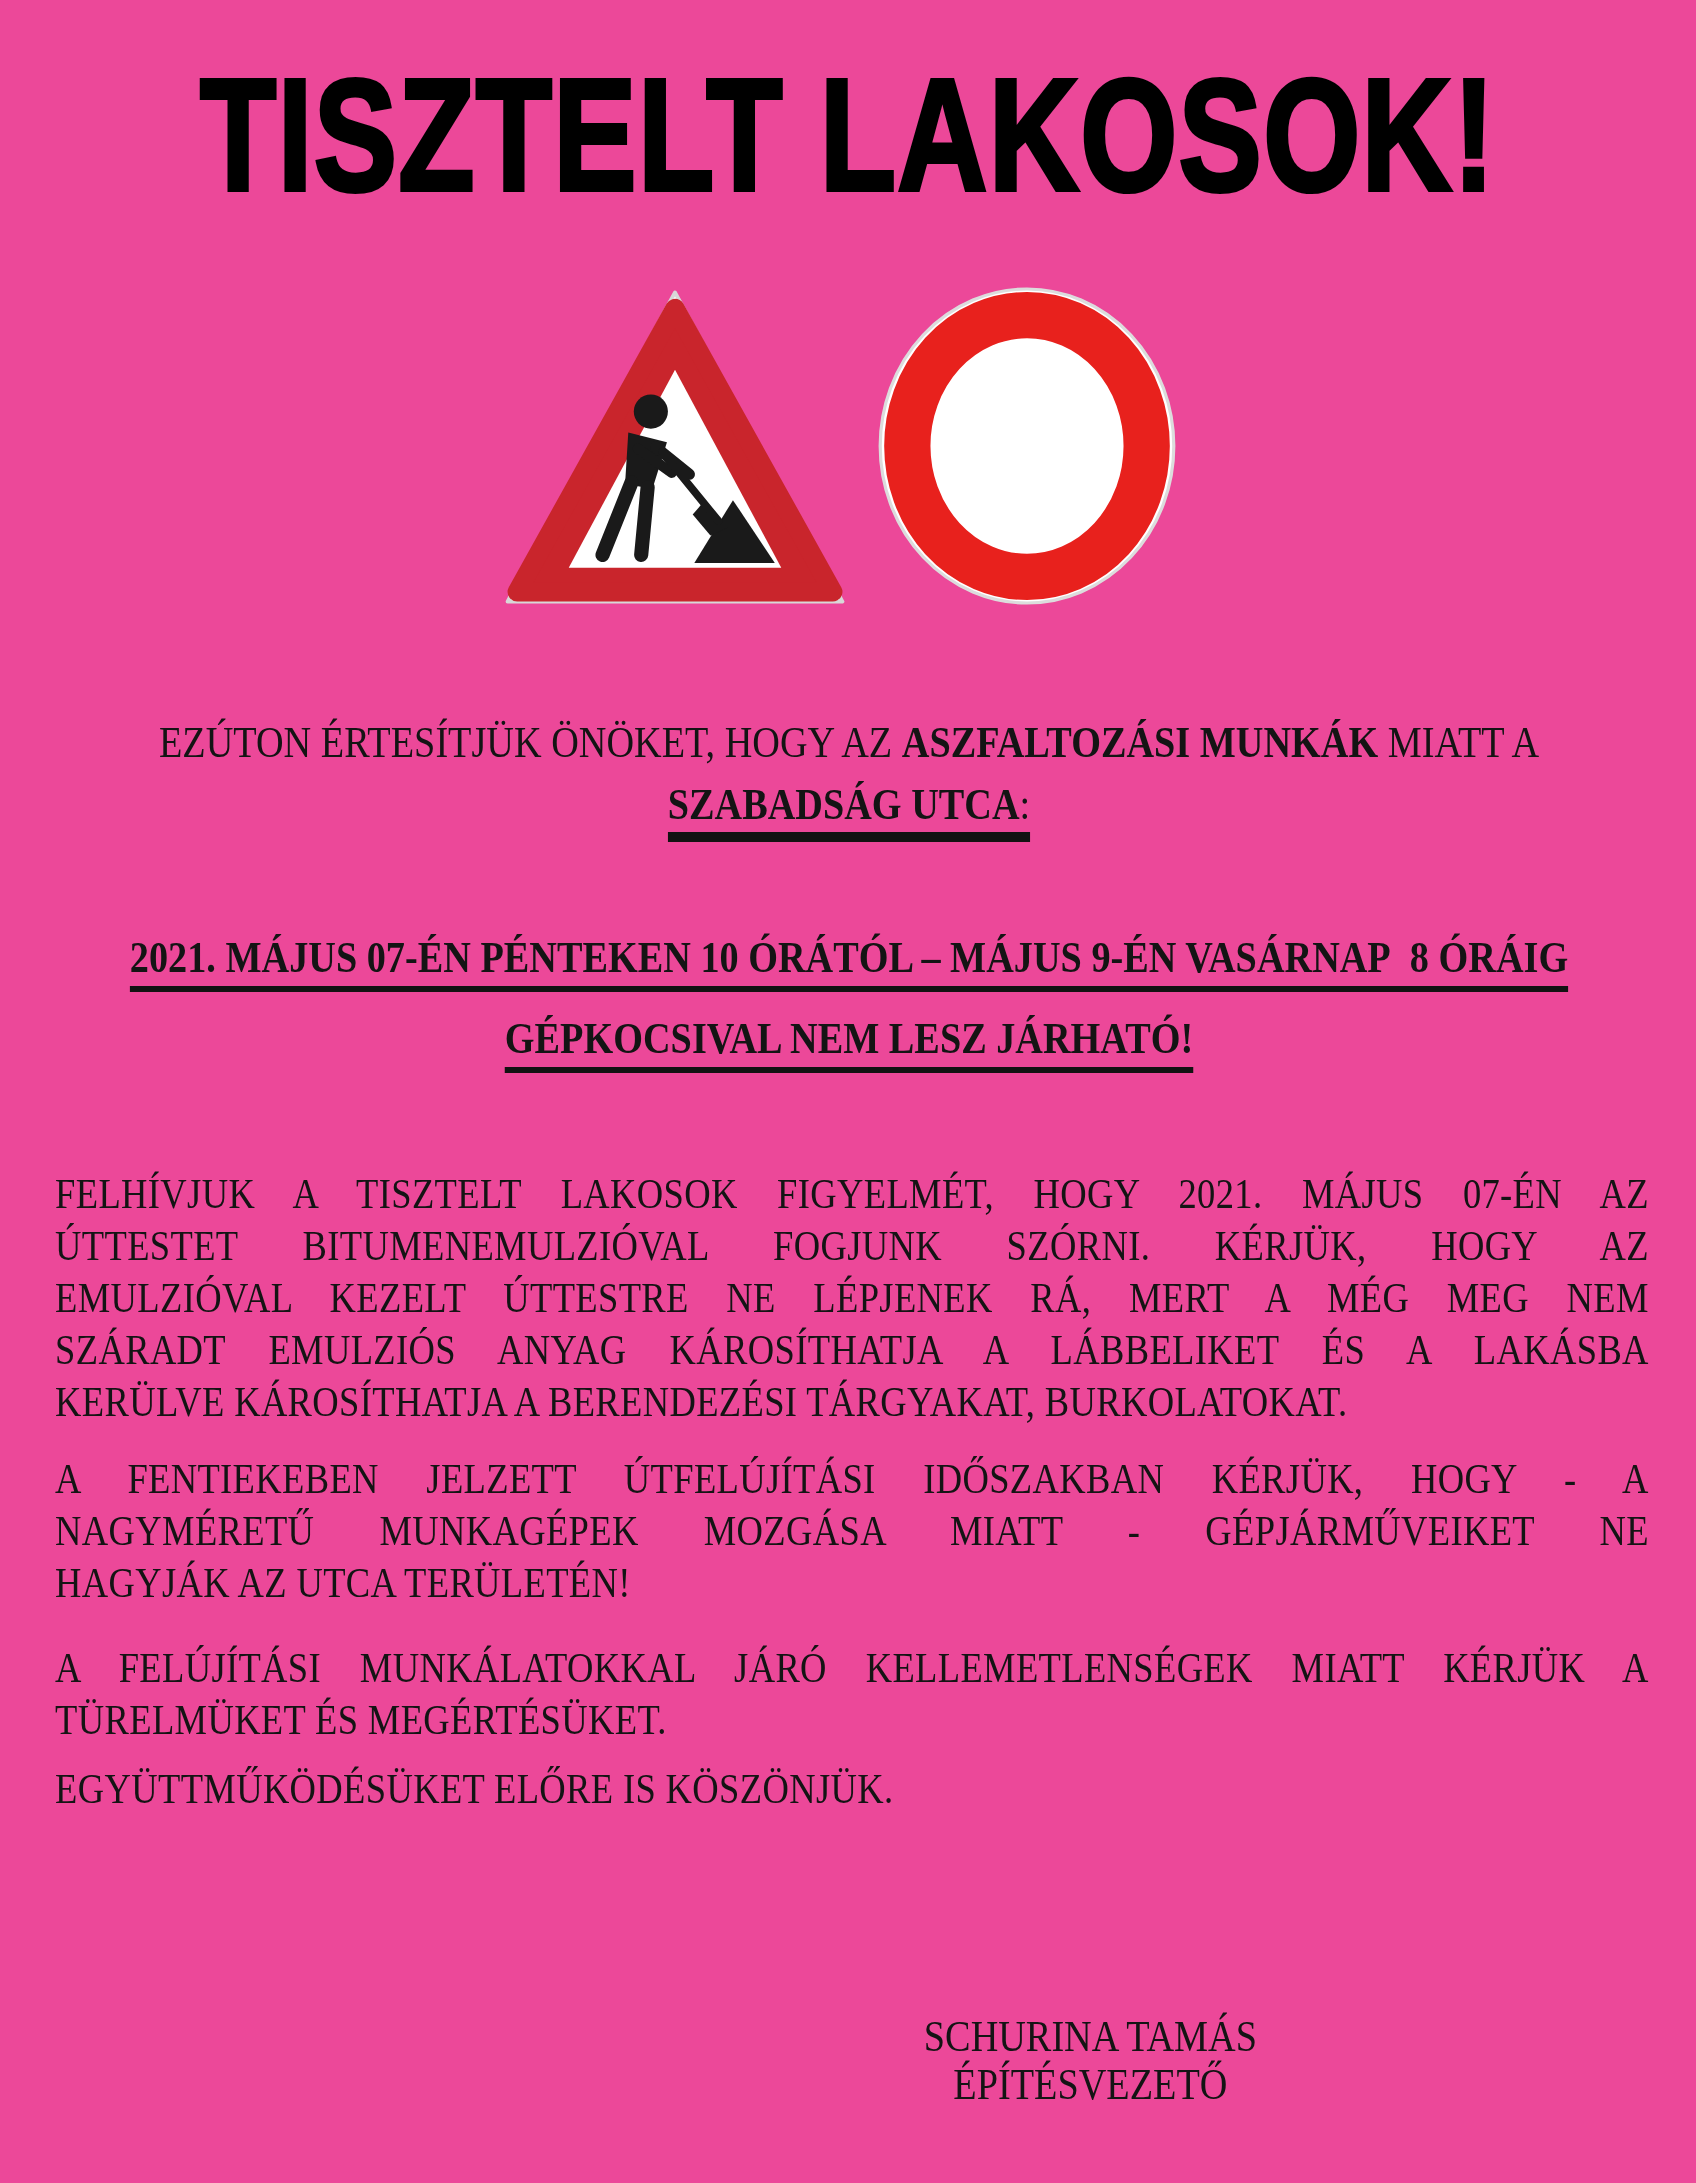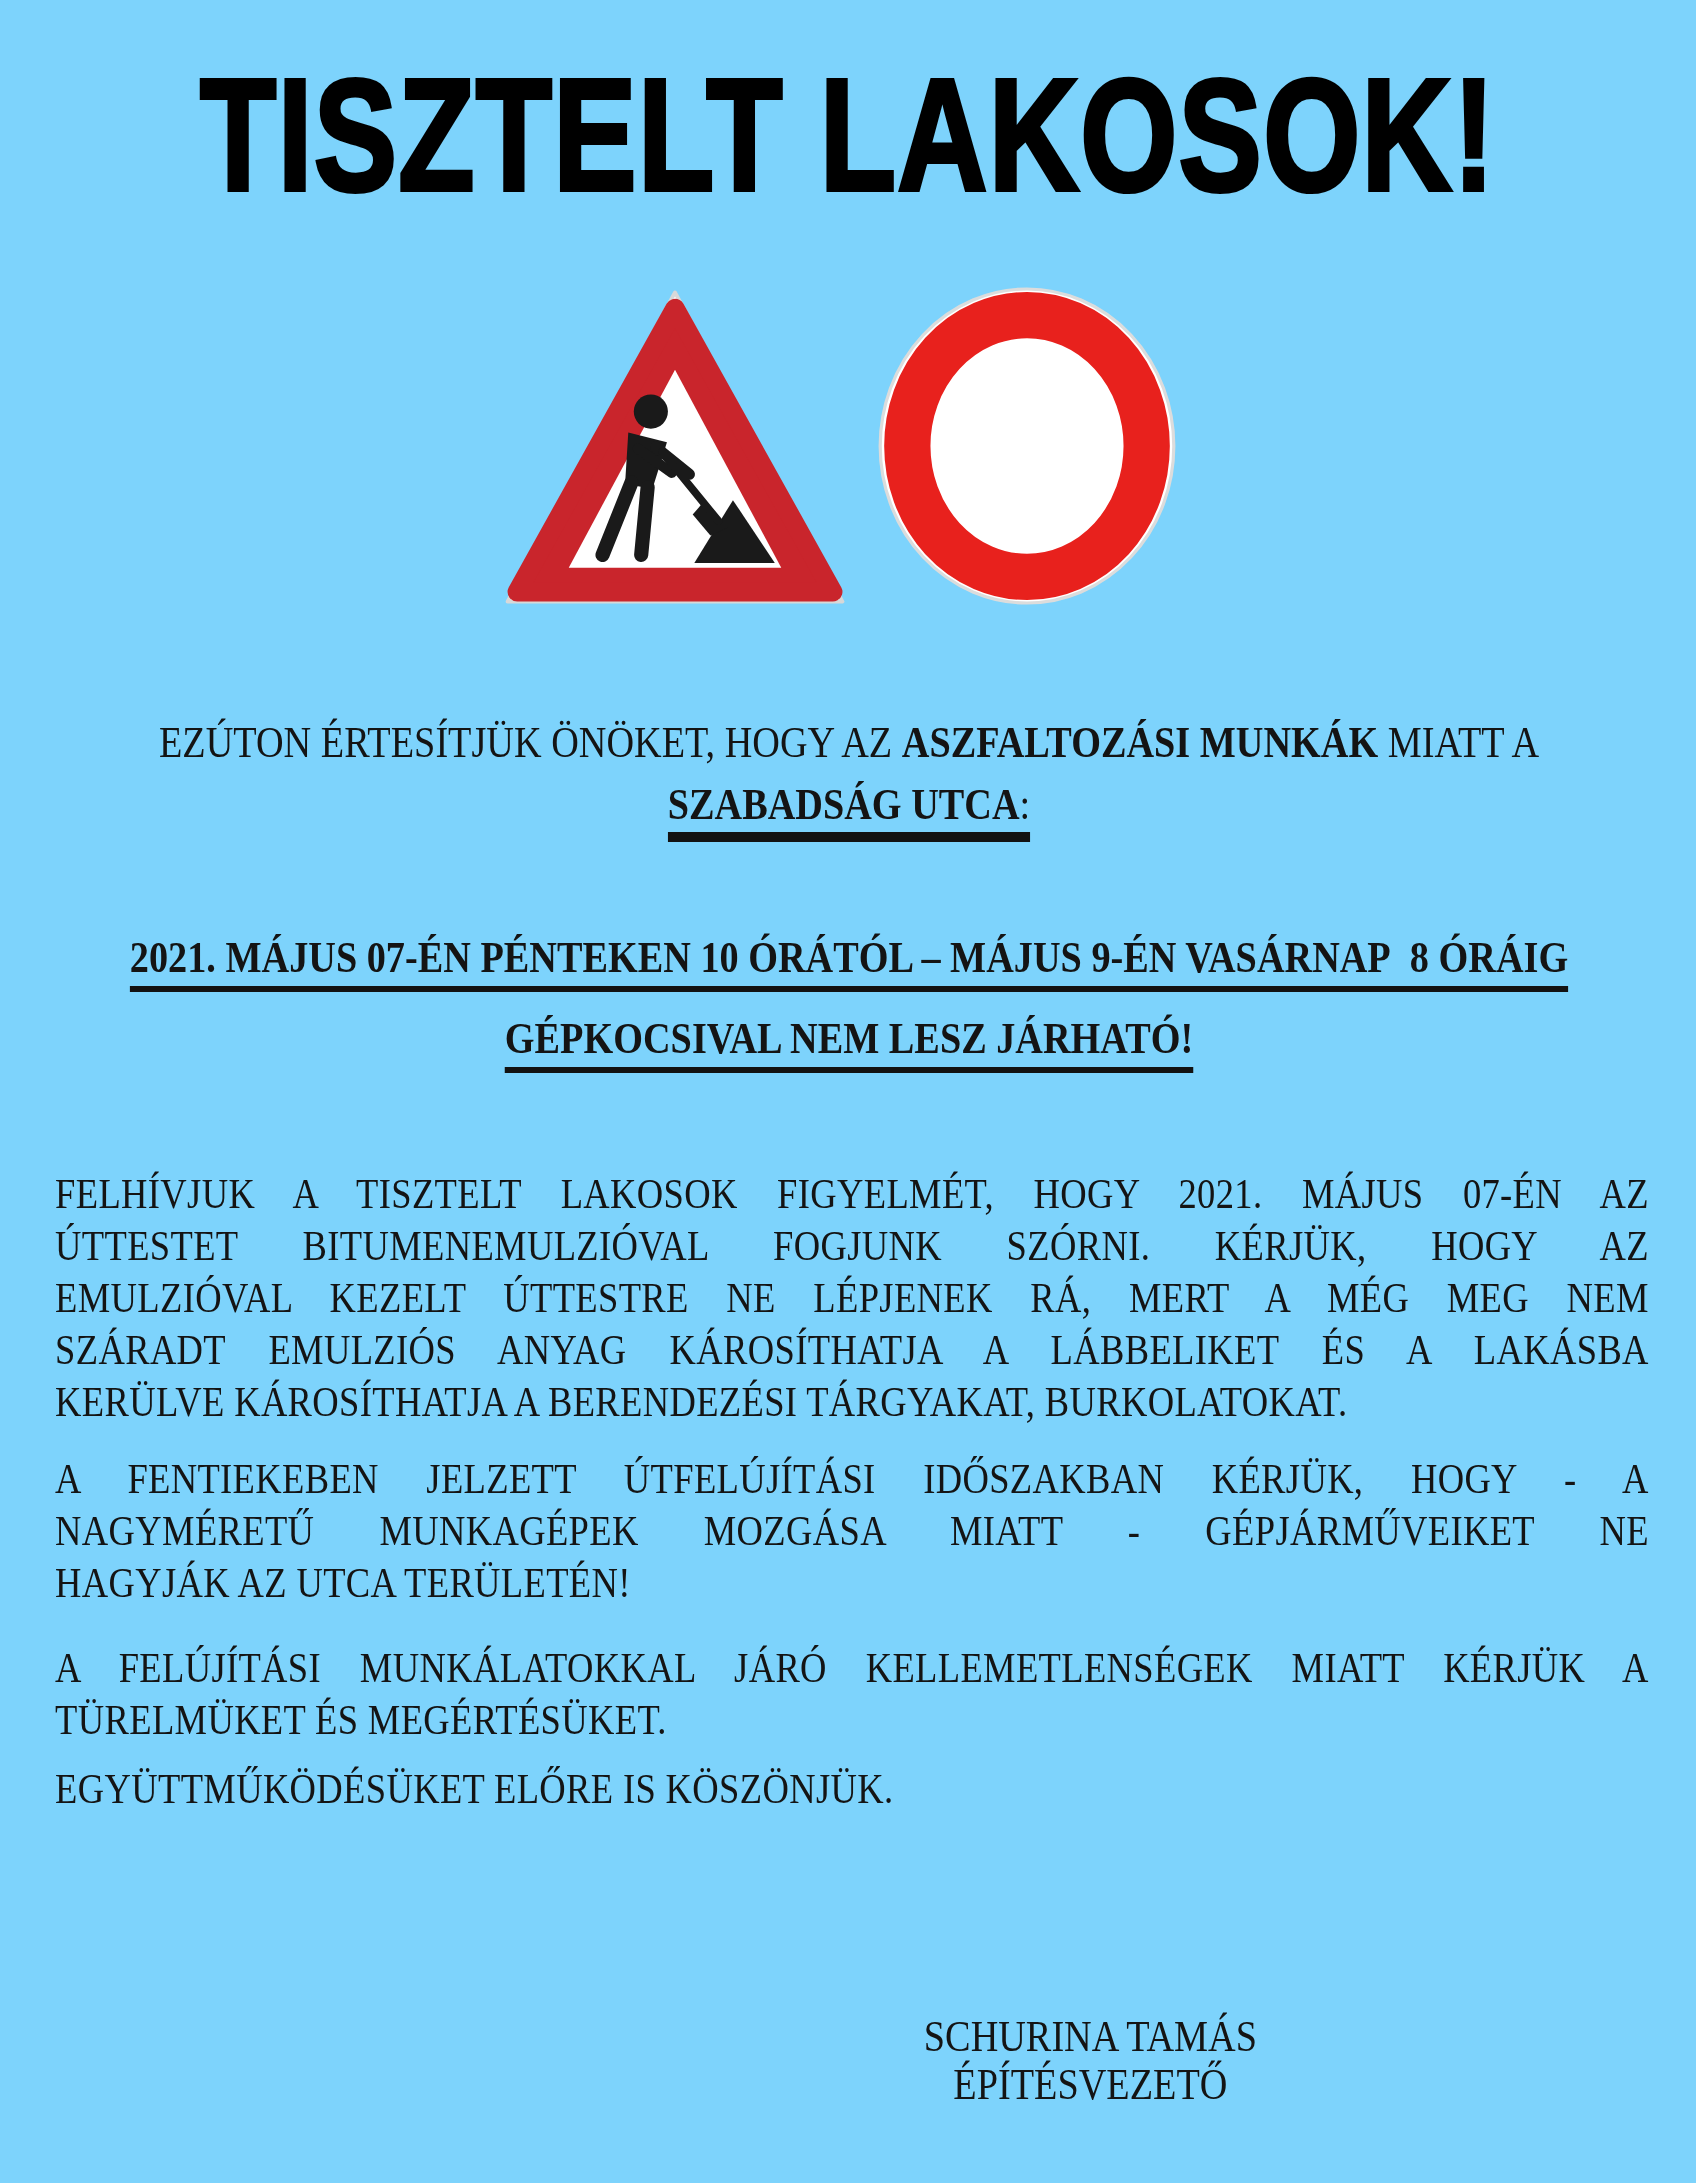--- a/index.html
+++ b/index.html
@@ -1,17 +1,17 @@
 <!DOCTYPE html>
 <html style="font-size:13.3px"><head>
 <meta charset="utf-8">
 <style>
   html,body{margin:0;padding:0;background:#ffffff;}
   .page{
-    position:relative;width:1696px;height:2183px;background:#7dd3fc;
+    position:relative;width:1696px;height:2183px;background:#ec4899;
     overflow:hidden;color:#141414;font-family:"Liberation Serif",serif;
   }
   
   .title-wrap{
     width:2174px;margin-left:-239px;margin-top:55px;
     transform:scaleX(0.78);transform-origin:50% 0;text-align:center;
   }
   .title{
     margin:0;font-family:"Liberation Sans",sans-serif;font-weight:700;
     font-size:160px;line-height:1;letter-spacing:1.7px;white-space:nowrap;

